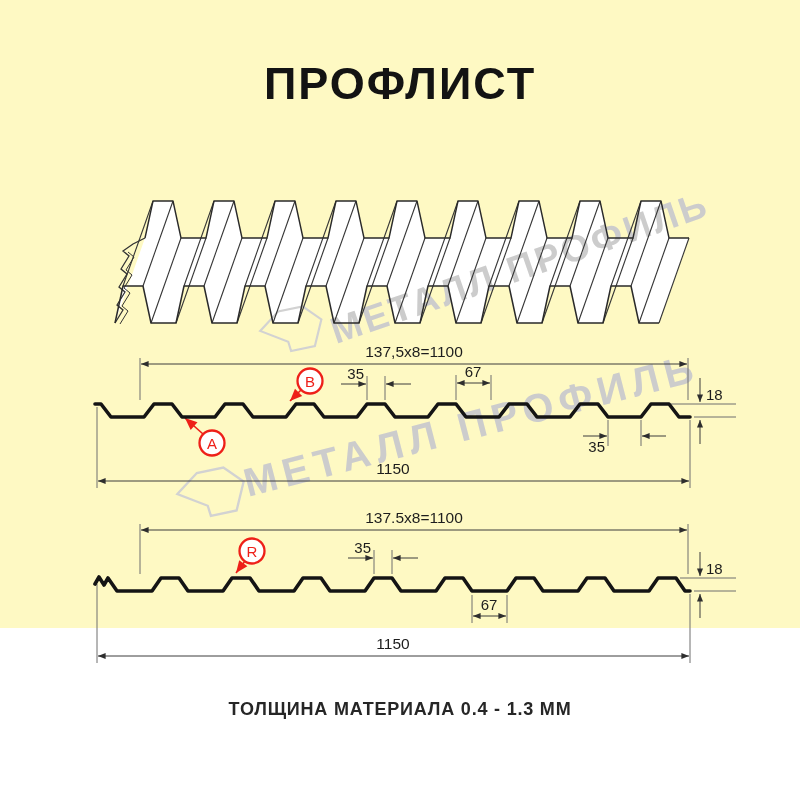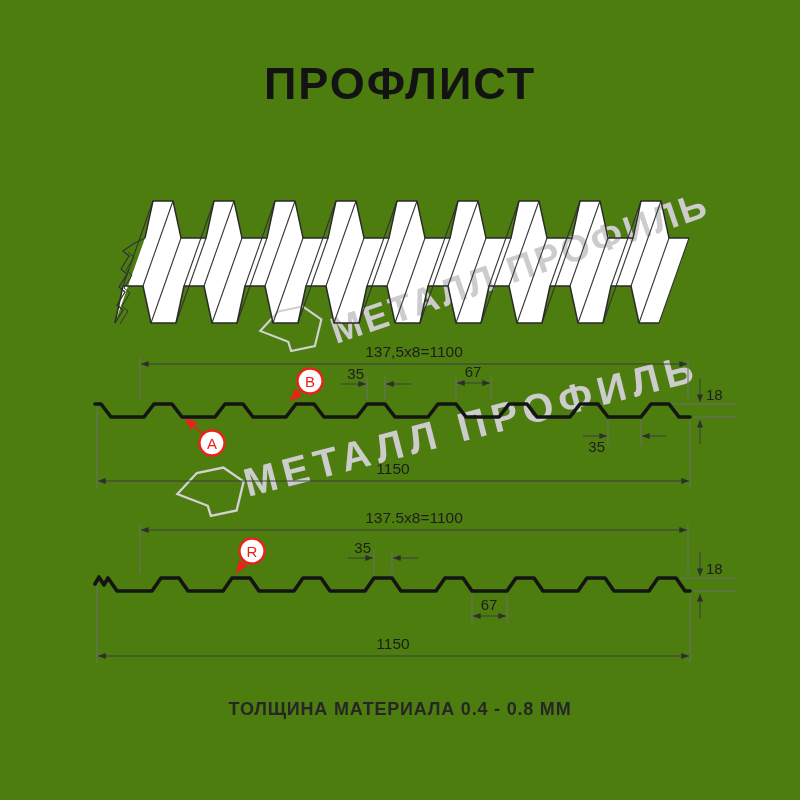--- a/index.html
+++ b/index.html
@@ -1,18 +1,18 @@
 <!DOCTYPE html>
 <html><head>
 <meta charset="utf-8">
 <style>
   html,body{margin:0;padding:0;background:#ffffff;}
   body{width:800px;height:800px;position:relative;overflow:hidden;
        font-family:"Liberation Sans",sans-serif;}
-  .stage{position:absolute;inset:0;width:800px;height:800px;background:#4d7c0f;}
+  .stage{position:absolute;inset:0;width:800px;height:628px;background:#fef9c3;}
   .title{position:absolute;top:58px;left:0;width:100%;text-align:center;
          font-size:45px;font-weight:bold;letter-spacing:2px;color:#131313;}
   .subtitle{position:absolute;top:113px;left:0;width:100%;text-align:center;
             font-size:19px;font-weight:600;letter-spacing:1px;color:#1c1c1c;}
   .footer{position:absolute;top:699px;left:0;width:100%;text-align:center;
           font-size:18px;font-weight:600;letter-spacing:.8px;color:#262626;}
   svg.art{position:absolute;left:0;top:0;overflow:visible;}
   .dimtxt{font-family:"Liberation Sans",sans-serif;font-size:15px;fill:#1d1d1d;}
   .bigdim{font-family:"Liberation Sans",sans-serif;font-size:15.5px;fill:#1d1d1d;}
   .ext{stroke:#6e6e6e;stroke-width:1;}
@@ -202,14 +202,14 @@
         <circle cx="252" cy="551" r="12.5" fill="#ffffff" stroke="#ee2019" stroke-width="2.3"></circle>
         <text class="ptletter" x="252" y="556.5" text-anchor="middle">R</text>
       </g>
 
       <g id="g-prof2">
           <path d="M95,584 L99,577 L104,585 L108,578 L117,591 L152,591 L161,578 L179,578 L188,591 L223,591 L232,578 L250,578 L259,591 L294,591 L303,578 L321,578 L330,591 L365,591 L374,578 L392,578 L401,591 L436,591 L445,578 L463,578 L472,591 L507,591 L516,578 L534,578 L543,591 L578,591 L587,578 L605,578 L614,591 L649,591 L658,578 L676,578 L685,591 L690,591" fill="none" stroke="#141414" stroke-width="3.6" stroke-linejoin="round" stroke-linecap="round"></path>
         </g>
     </g>
   </svg>
 
-  <div class="footer">ТОЛЩИНА МАТЕРИАЛА 0.4 - 0.8 ММ</div>
+  <div class="footer">ТОЛЩИНА МАТЕРИАЛА 0.4 - 1.3 ММ</div>
 </div>
 
 </body></html>

